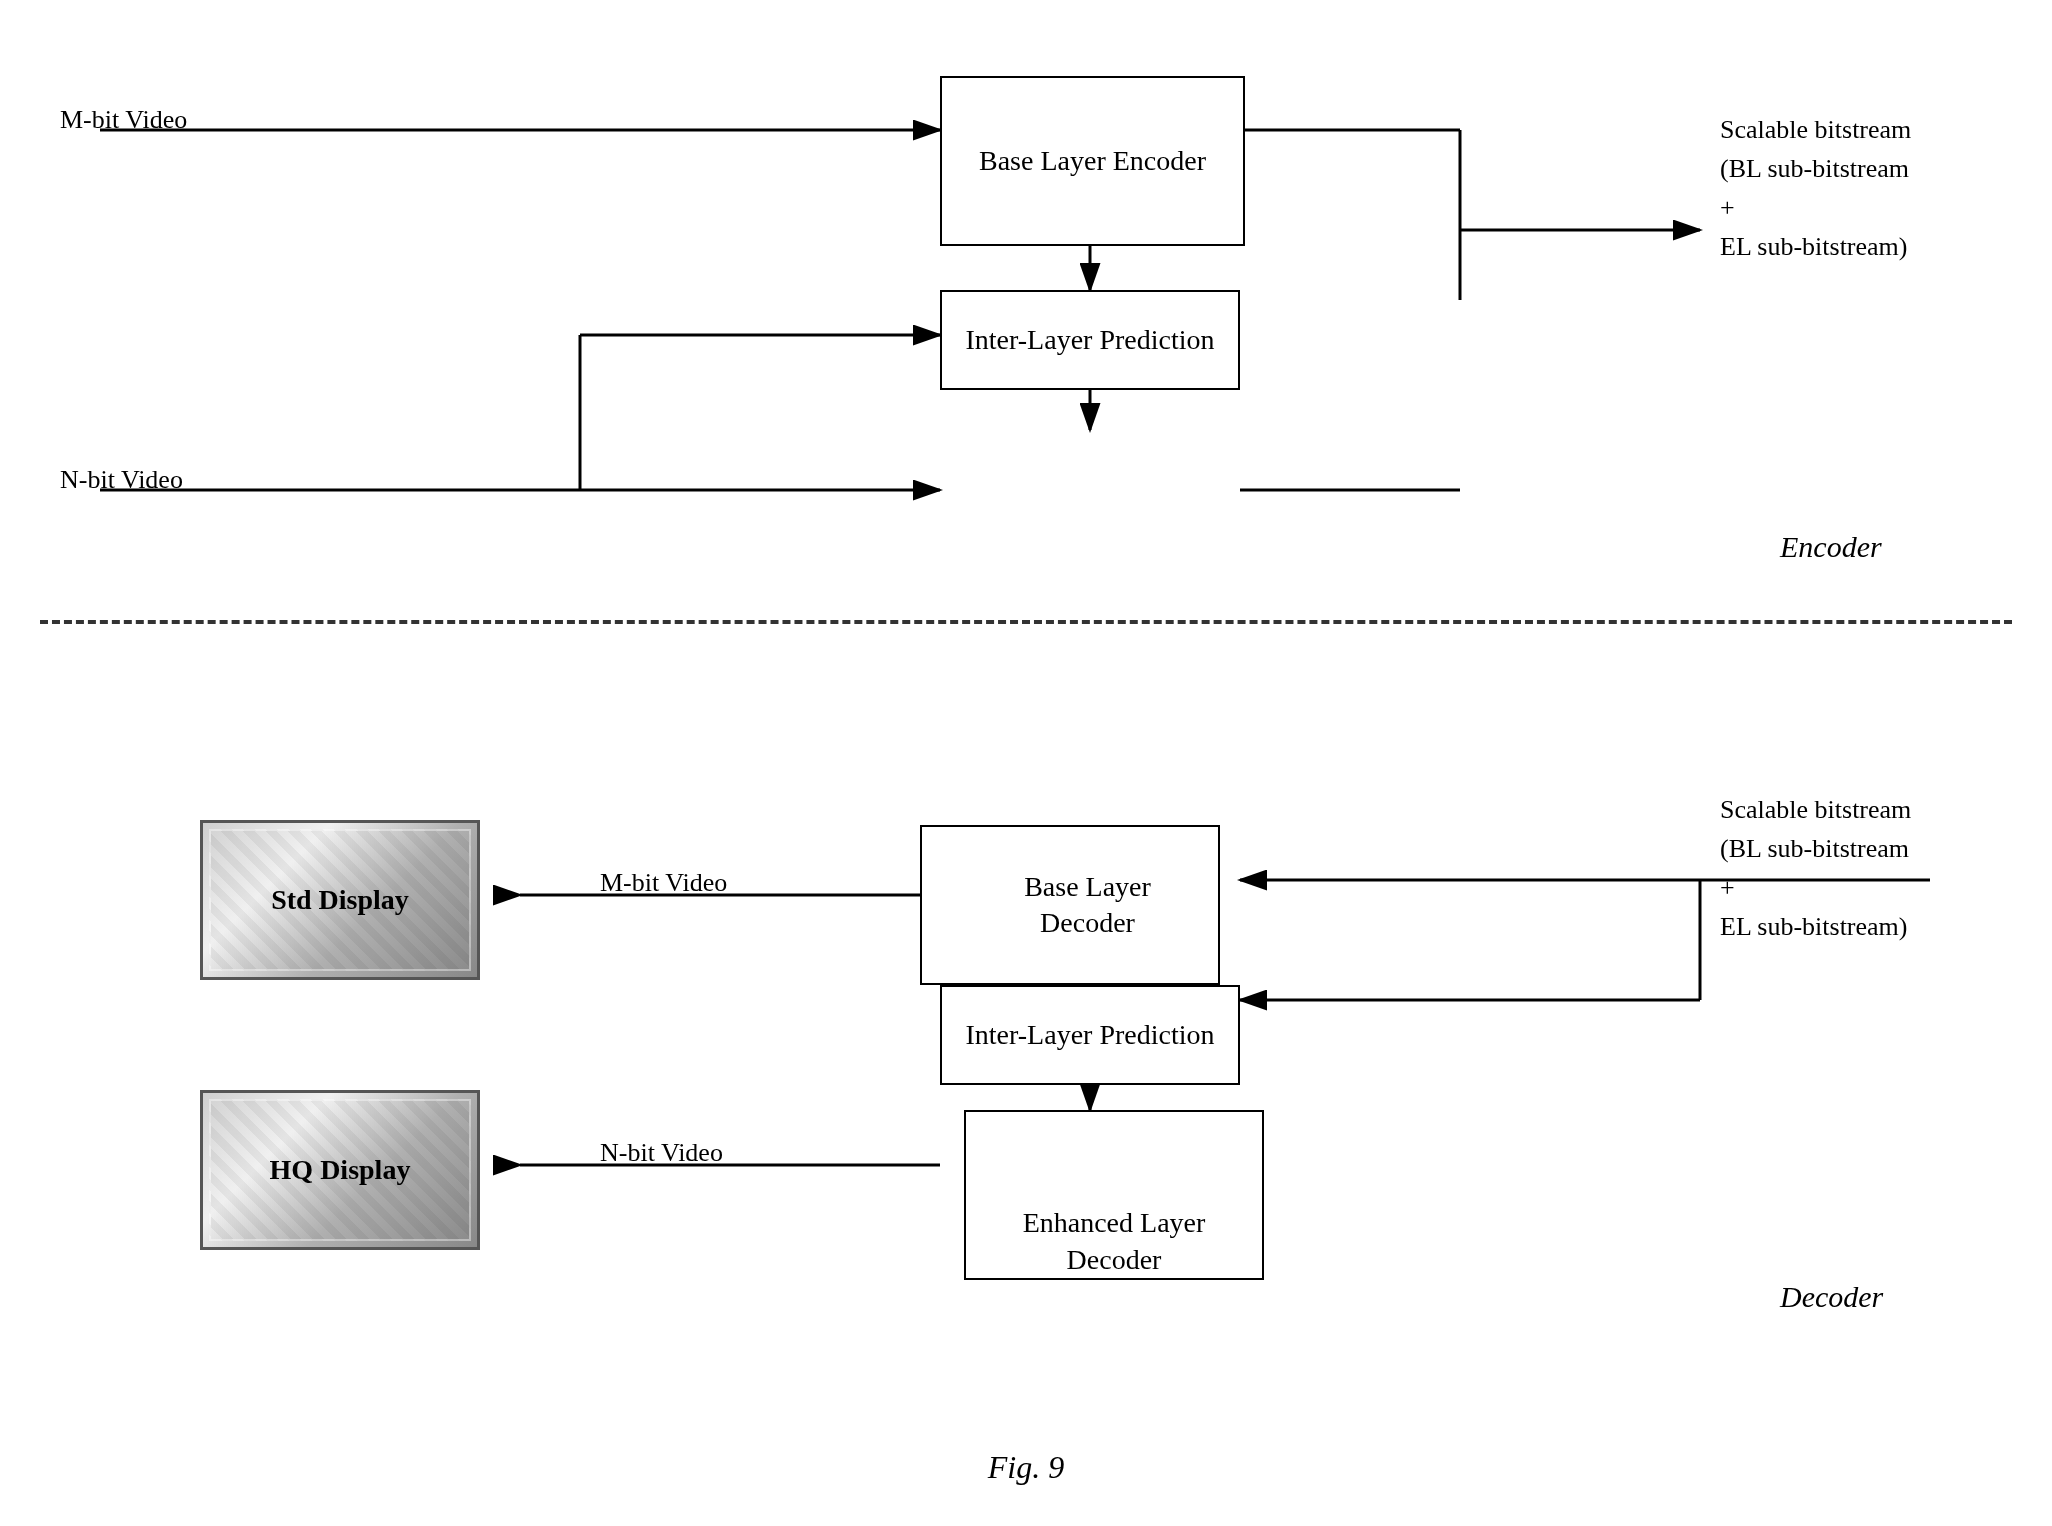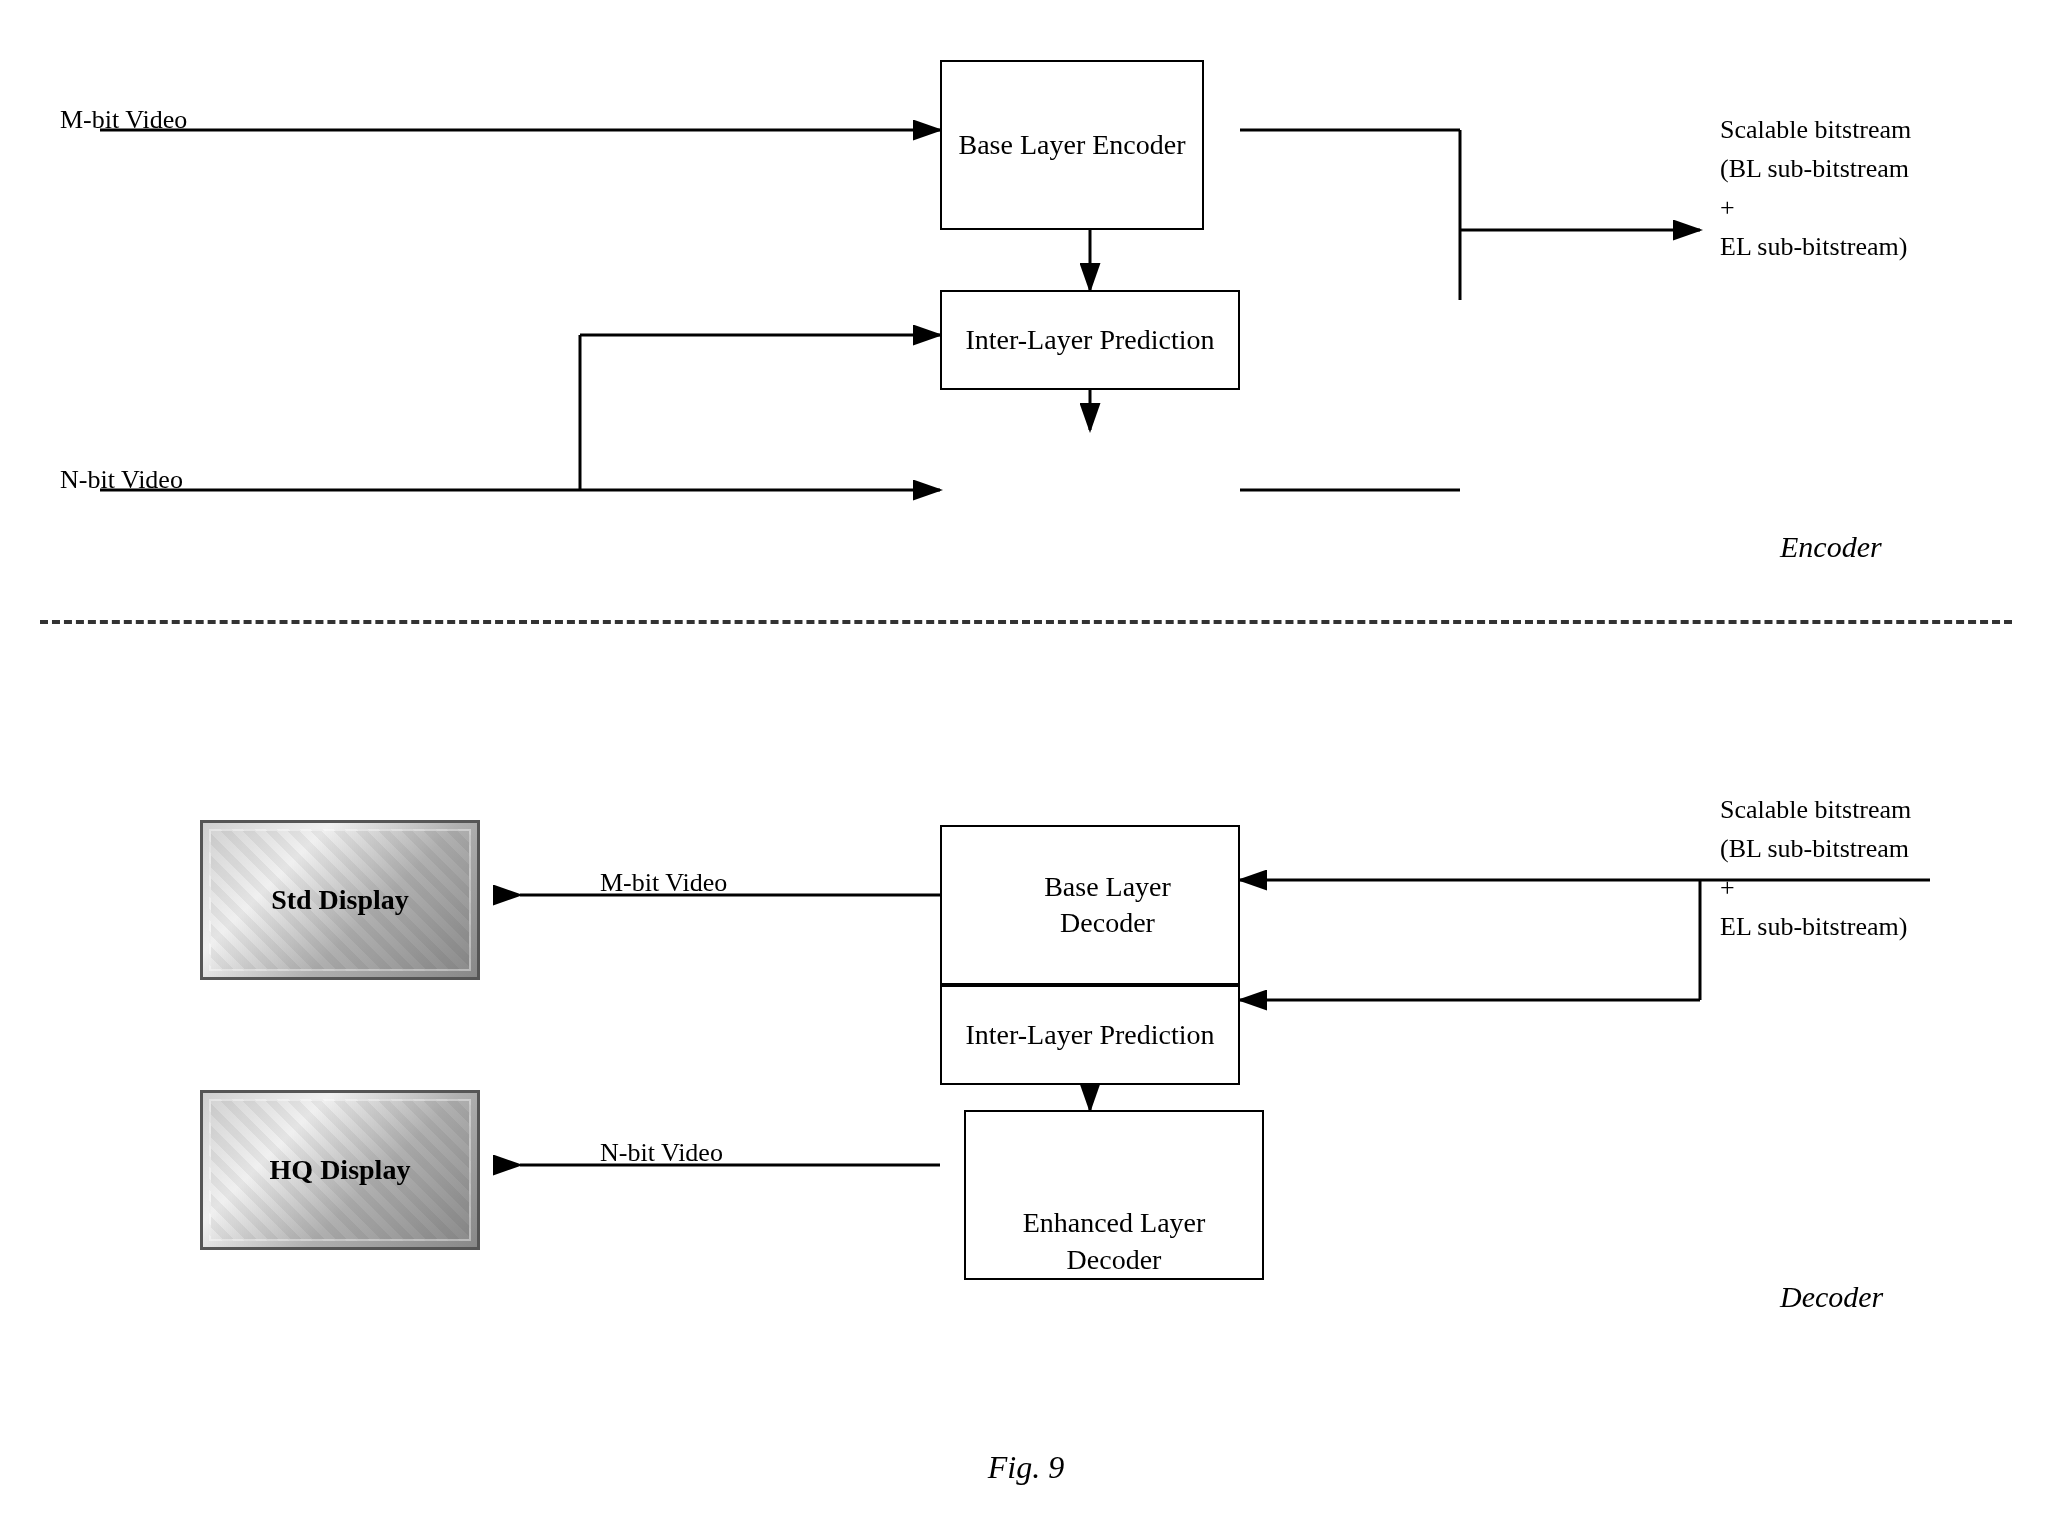--- a/index.html
+++ b/index.html
@@ -148,21 +148,21 @@
 
     <line x1="1090" y1="1080" x2="1090" y2="1020" stroke="#000" stroke-width="3"></line>
     <line x1="1090" y1="1080" x2="1090" y2="1110" stroke="#000" stroke-width="3" marker-end="url(#arrowhead)"></line>
 
     <line x1="940" y1="895" x2="520" y2="895" stroke="#000" stroke-width="3" marker-end="url(#arrowhead-left)"></line>
 
     <line x1="940" y1="1165" x2="520" y2="1165" stroke="#000" stroke-width="3" marker-end="url(#arrowhead-left)"></line>
 
   </svg>
 
-  <div class="block" style="left:940px; top:60px; width:264px; height:170px;font-family:Liberation Serif, serif;">
+  <div class="block" style="left:940px; top:76px; width:305px; height:170px;font-family:Liberation Serif, serif;">
     <span>Base Layer
 Encoder</span>
   </div>
 
   <div class="block" style="left:940px; top:290px; width:300px; height:100px;">
     <span>Inter-Layer Prediction</span>
   </div>
 
 
   <div class="label" style="left:60px; top:105px;">
@@ -176,21 +176,21 @@
   <div class="label" style="left:1720px; top:110px; line-height:1.5;">
     <span>Scalable bitstream<br>(BL sub-bitstream<br>+<br>EL sub-bitstream)</span>
   </div>
 
   <div class="label label-italic" style="left:1780px; top:530px;font-style:italic;">
     <span>Encoder</span>
   </div>
 
   <div class="divider"></div>
 
-  <div class="block" style="left:940px; top:825px; width:300px; height:160px;padding-left:35px;">
+  <div class="block" style="left:920px; top:825px; width:300px; height:160px;padding-left:35px;">
     <span>Base Layer<br>Decoder</span>
   </div>
 
   <div class="block" style="left:940px; top:985px; width:300px; height:100px;">
     <span>Inter-Layer Prediction</span>
   </div>
 
   <div class="block" style="left:964px; top:1110px; width:300px; height:170px;align-items:flex-end;">
     <span>Enhanced Layer<br>Decoder</span>
   </div>

